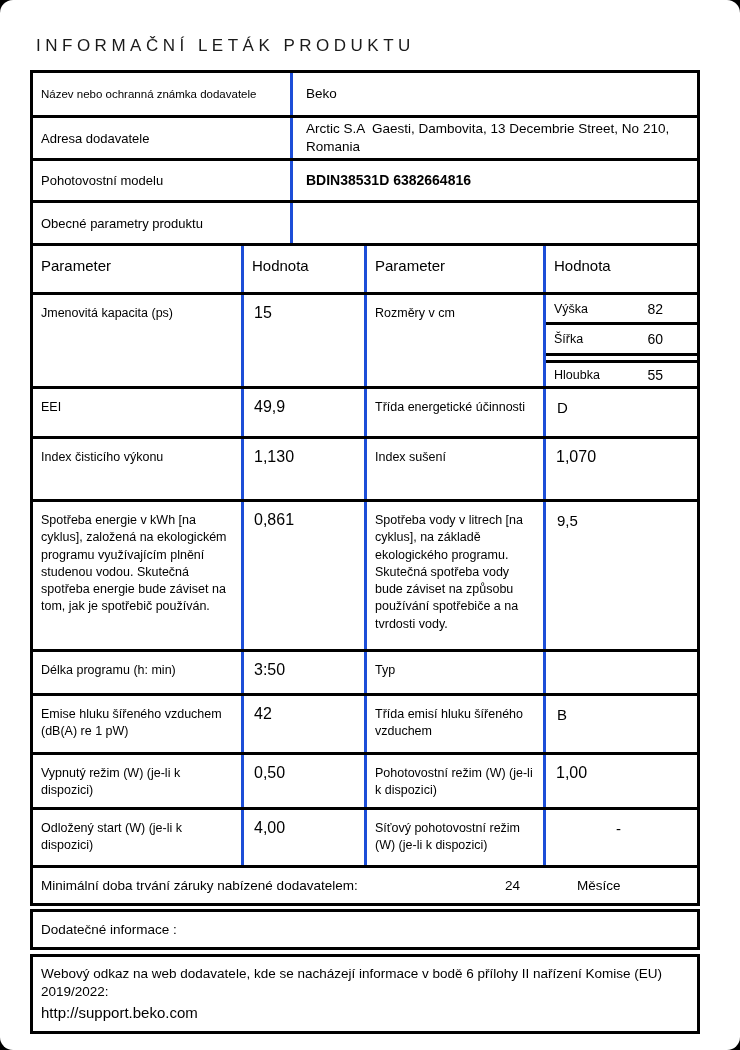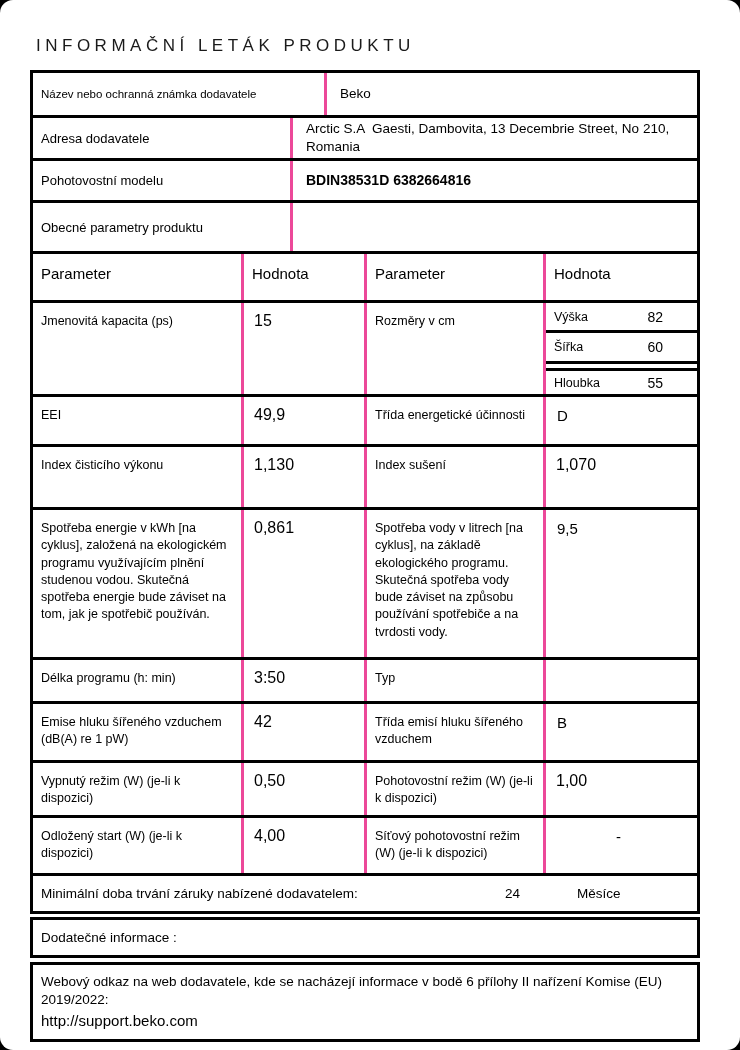--- a/index.html
+++ b/index.html
@@ -4,25 +4,25 @@
 <style>
   * { margin:0; padding:0; box-sizing:border-box; }
   html,body { width:740px; height:1050px; overflow:hidden; background:#000; }
   body { font-family:"Liberation Sans","DejaVu Sans",sans-serif; color:#000; }
   .page { position:relative; width:740px; height:1050px; background:#fff; border-radius:13px; overflow:hidden; }
   .title { position:absolute; left:36px; top:36px; font-size:17px; letter-spacing:4.5px; color:#1a1a1a; white-space:nowrap; }
   .doc { position:absolute; left:30px; top:70px; width:670px; }
 
   .boxA { border:3px solid #000; }
   .row { display:grid; border-top:3px solid #000; }
-  .row.first { border-top:none;gap:34px; }
+  .row.first { border-top:none; }
   .cols2 { grid-template-columns:257px 1fr; }
   .cols4 { grid-template-columns:208px 123px 179px 1fr; }
   .cell { overflow:hidden; }
-  .bl { border-left:3px solid #ec4899; }
+  .bl { border-left:3px solid #1d4ed8; }
 
   
   .tl { display:flex; align-items:center; padding:2px 8px; font-size:13px; }
   .tl.small { font-size:11.5px; }
   .tv { display:flex; align-items:center; padding:2px 13px; font-size:13.5px; line-height:1.3; white-space:pre-wrap; }
   .tv.bold { font-weight:bold; font-size:14px; }
 
   
   .hcell { padding:11px 8px; font-size:15px; }
   .pl { padding:10px 6px 6px 8px; font-size:12.5px; line-height:1.38; }
@@ -64,21 +64,21 @@
         <div class="cell bl tv">Beko</div>
       </div>
       <div class="row cols2" style="height:43px">
         <div class="cell tl">Adresa dodavatele</div>
         <div class="cell bl tv">Arctic S.A  Gaesti, Dambovita, 13 Decembrie Street, No 210, Romania</div>
       </div>
       <div class="row cols2" style="height:42px">
         <div class="cell tl">Pohotovostní modelu</div>
         <div class="cell bl tv bold">BDIN38531D 6382664816</div>
       </div>
-      <div class="row cols2" style="height:51px">
+      <div class="row cols2" style="height:43px">
         <div class="cell tl">Obecné parametry produktu</div>
         <div class="cell bl tv"></div>
       </div>
 
       <div class="row cols4" style="height:49px">
         <div class="cell hcell">Parameter</div>
         <div class="cell bl hcell">Hodnota</div>
         <div class="cell bl hcell">Parameter</div>
         <div class="cell bl hcell">Hodnota</div>
       </div>

